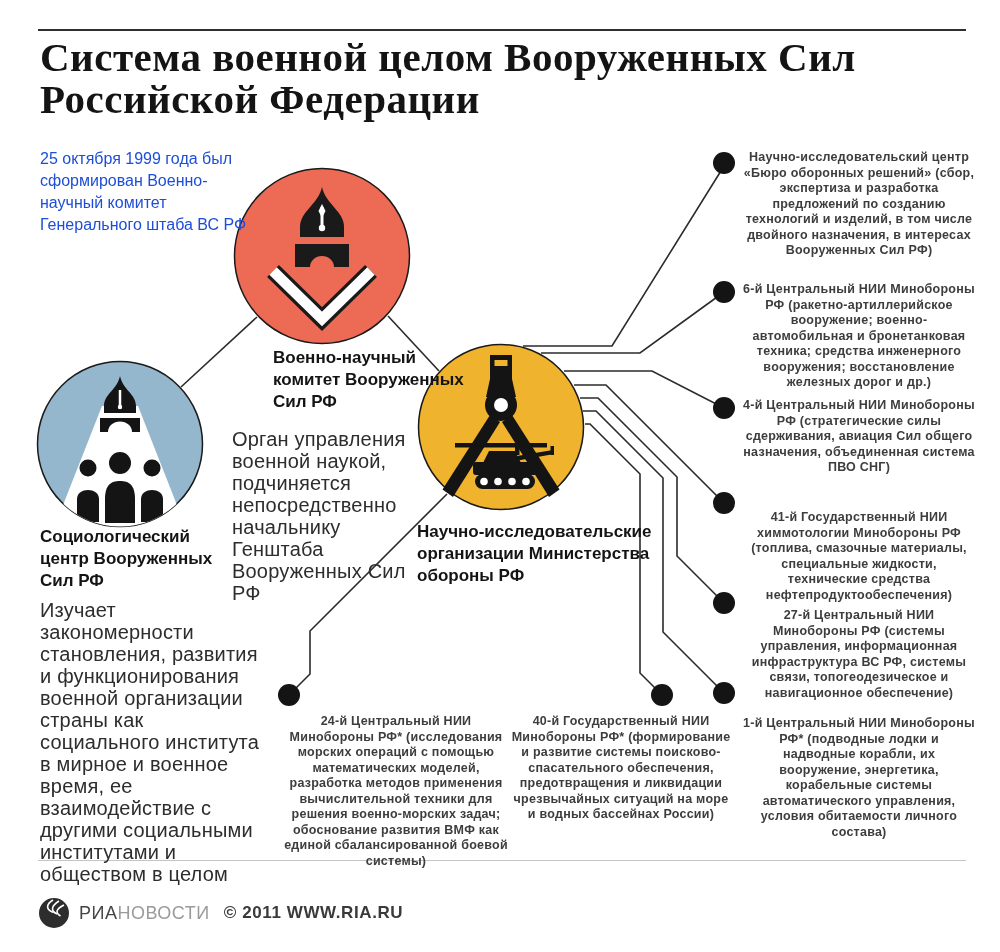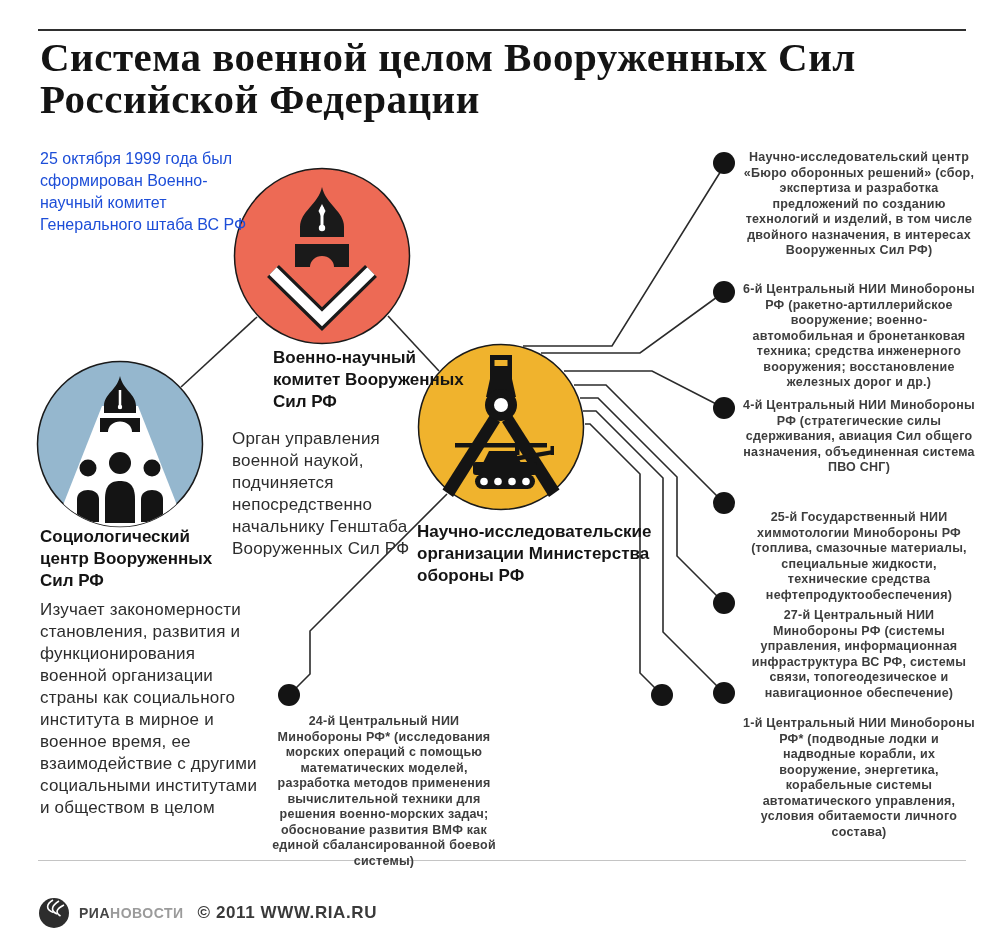--- a/index.html
+++ b/index.html
@@ -24,53 +24,53 @@
     font-size:16px; line-height:22px; color:#1d4ed8; z-index:3;
   }
 
   .node-circle { z-index:2; }
   .node-circle svg { display:block; }
 
   .node-label {
     font-size:17px; line-height:22px; font-weight:700; color:#141414; z-index:3;
   }
   .node-desc {
-    font-size:17px; line-height:22px; color:#2d2d2d; letter-spacing:0.2px; z-index:3;
+    font-size:20px; line-height:22px; color:#2d2d2d; letter-spacing:0.2px; z-index:3;
   }
   .lbl-committee { left:232px; top:347px; width:200px;margin-left:41px; }
   .desc-committee { left:232px; top:428px; width:195px; }
   .lbl-socio { left:40px; top:526px; width:200px; }
   .desc-socio { left:40px; top:599px; width:222px; }
   .lbl-research { left:417px; top:521px; width:240px; }
 
   .connectors { left:0; top:0; z-index:1; }
 
   .inst {
     font-size:12.5px; line-height:15.5px; font-weight:700; color:#3d3d3d;
     letter-spacing:0.25px; z-index:3;text-align:center;
   }
   .inst-0 { left:743px; top:150px; width:232px; }
   .inst-1 { left:743px; top:282px; width:232px; }
   .inst-2 { left:743px; top:398px; width:232px; }
   .inst-3 { left:743px; top:510px; width:232px; }
   .inst-4 { left:743px; top:608px; width:232px; }
   .inst-5 { left:743px; top:716px; width:232px; }
-  .inst-6 { left:268px; top:714px; width:232px; }
+  .inst-6 { left:280px; top:714px; width:232px; }
   .inst-7 { left:508px; top:714px; width:226px; }
 
   .bottom-rule { left:38px; top:860px; width:928px; height:1px; background:#c4c4c4; }
 
   .footnote {
     left:40px; top:871px; width:930px;
     font-size:13px; font-weight:700; color:#2b2b2b; letter-spacing:0.2px; z-index:3;
   }
 
   .footer { left:38px; top:896px; height:34px; display:flex; align-items:center; z-index:3; }
   .footer .logo { width:32px; height:32px; margin-right:9px; }
-  .brand { font-size:14px; font-weight:700; letter-spacing:0.5px; white-space:nowrap; }
+  .brand { font-size:18px; font-weight:400; letter-spacing:0.5px; white-space:nowrap; }
   .brand .ria { color:#454545; }
   .brand .novosti { color:#9b9b9b; }
   .copyright {
     margin-left:14px; font-size:17px; font-weight:700; color:#3a3a3a; letter-spacing:0.6px;
     white-space:nowrap;
   }
 </style>
 </head>
 <body>
 
@@ -179,24 +179,25 @@
   <div class="abs node-desc desc-committee">Орган управления военной наукой, подчиняется непосредственно начальнику Генштаба Вооруженных Сил РФ</div>
 
   <div class="abs node-label lbl-socio">Социологический центр Вооруженных Сил РФ</div>
   <div class="abs node-desc desc-socio">Изучает закономерности становления, развития и функционирования военной организации страны как социального института в мирное и военное время, ее взаимодействие с другими социальными институтами и обществом в целом</div>
 
   <div class="abs node-label lbl-research">Научно-исследовательские организации Министерства обороны РФ</div>
 
   <div class="abs inst inst-0">Научно-исследовательский центр «Бюро оборонных решений» (сбор, экспертиза и разработка предложений по созданию технологий и изделий, в том числе двойного назначения, в интересах Вооруженных Сил РФ)</div>
   <div class="abs inst inst-1">6-й Центральный НИИ Минобороны РФ (ракетно-артиллерийское вооружение; военно-автомобильная и бронетанковая техника; средства инженерного вооружения; восстановление железных дорог и др.)</div>
   <div class="abs inst inst-2">4-й Центральный НИИ Минобороны РФ (стратегические силы сдерживания, авиация Сил общего назначения, объединенная система ПВО СНГ)</div>
-  <div class="abs inst inst-3">25-й Государственный НИИ химмотологии Минобороны РФ (топлива, смазочные материалы, специальные жидкости, технические средства нефтепродуктообеспечения)</div>
+  <div class="abs inst inst-3">41-й Государственный НИИ химмотологии Минобороны РФ (топлива, смазочные материалы, специальные жидкости, технические средства нефтепродуктообеспечения)</div>
   <div class="abs inst inst-4">27-й Центральный НИИ Минобороны РФ (системы управления, информационная инфраструктура ВС РФ, системы связи, топогеодезическое и навигационное обеспечение)</div>
   <div class="abs inst inst-5">1-й Центральный НИИ Минобороны РФ* (подводные лодки и надводные корабли, их вооружение, энергетика, корабельные системы автоматического управления, условия обитаемости личного состава)</div>
   <div class="abs inst inst-6">24-й Центральный НИИ Минобороны РФ* (исследования морских операций с помощью математических моделей, разработка методов применения вычислительной техники для решения военно-морских задач; обоснование развития ВМФ как единой сбалансированной боевой системы)</div>
+  <div class="abs inst inst-7">40-й Государственный НИИ Минобороны РФ* (формирование и развитие системы поисково-спасательного обеспечения, предотвращения и ликвидации чрезвычайных ситуаций на море и водных бассейнах России)</div>
 
   <div class="abs bottom-rule"></div>
 
   <div class="abs footer">
     <svg class="logo" width="32" height="32" viewBox="0 0 32 32">
       <circle cx="16" cy="16" r="15" fill="#2d2d2d"></circle>
       <path d="M15,3 C8,7 7.5,13 15.5,15.5" stroke="#ffffff" stroke-width="1.6" fill="none"></path>
       <path d="M21,4 C13,9 12.5,14 19,17" stroke="#ffffff" stroke-width="1.6" fill="none"></path>
       <path d="M26,8 C18,12 17,15.5 22.5,19" stroke="#ffffff" stroke-width="1.6" fill="none"></path>
     </svg>

